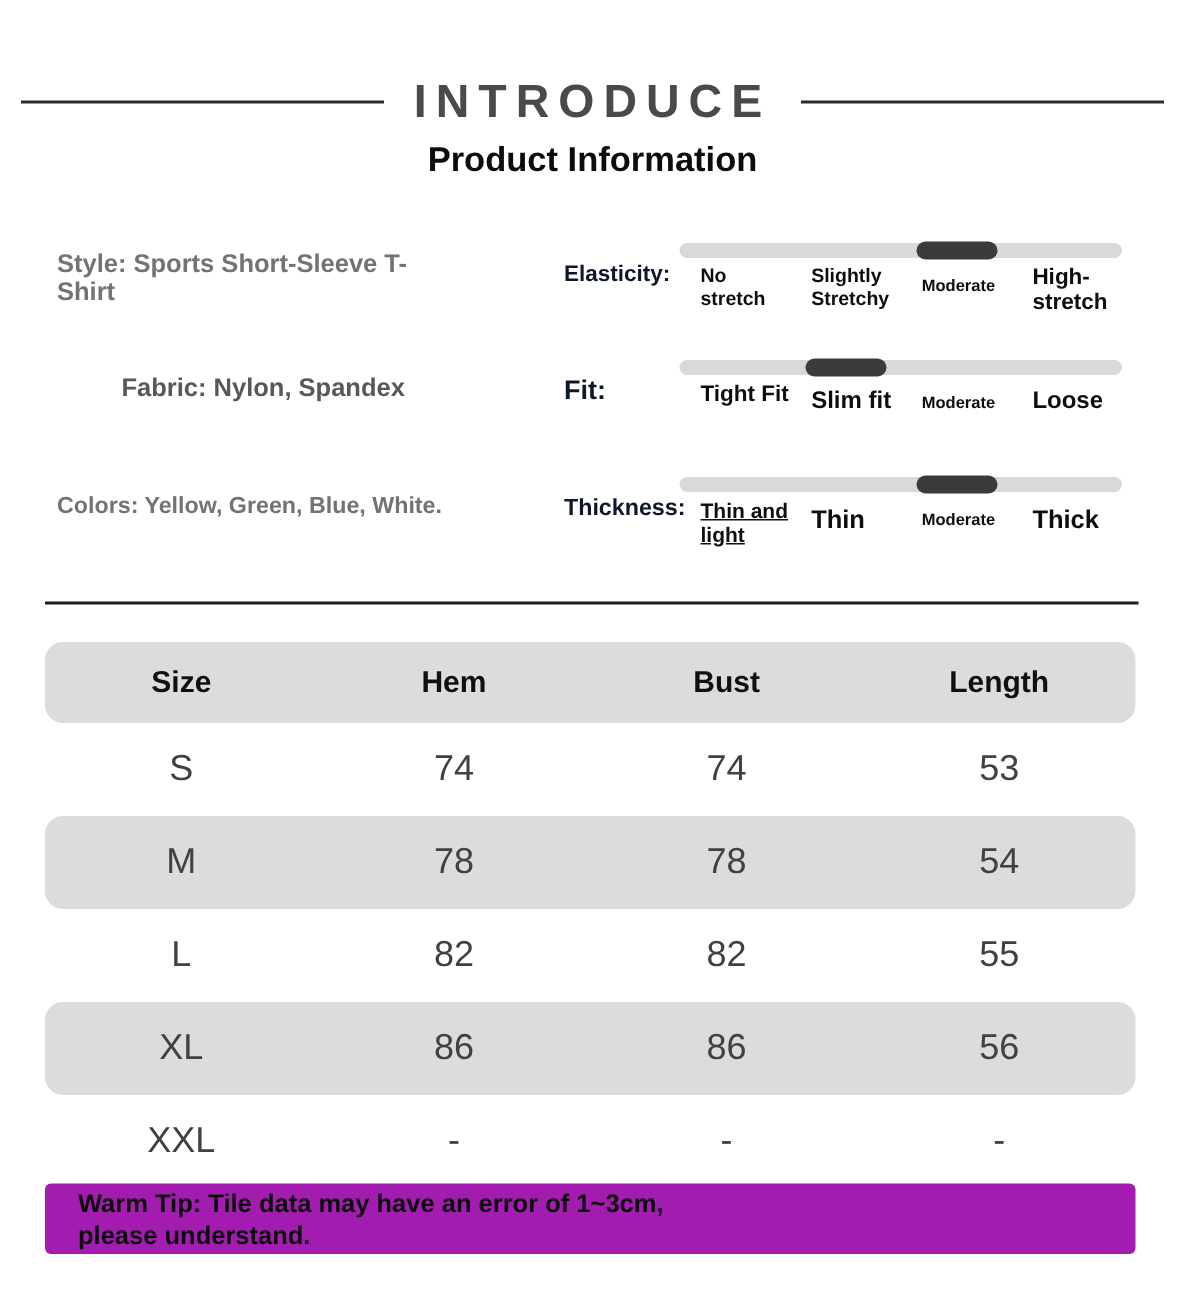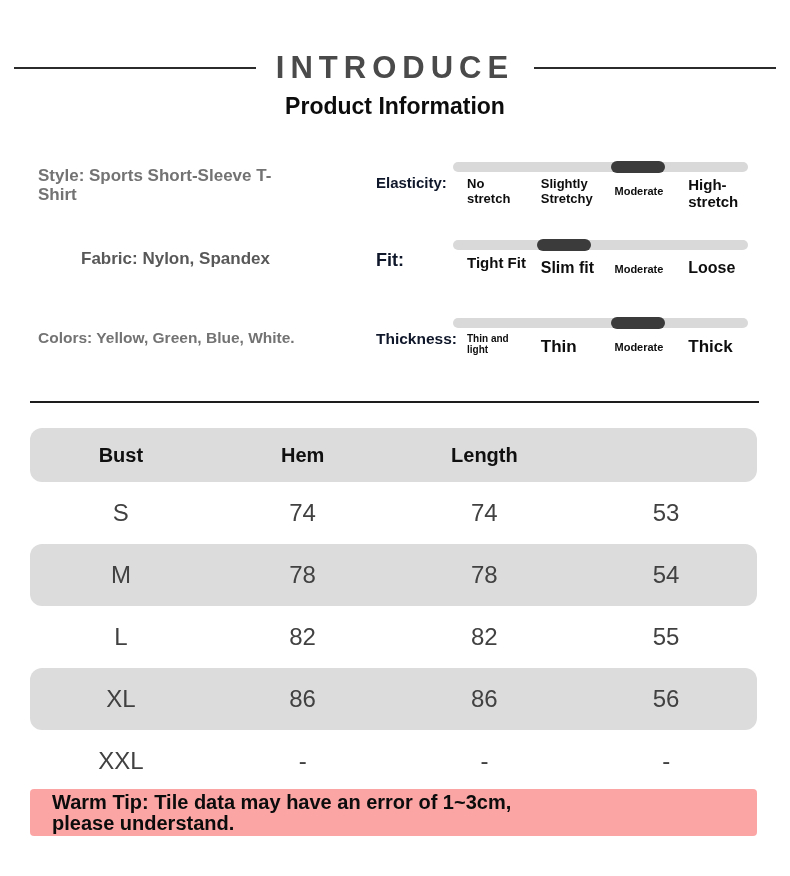--- a/index.html
+++ b/index.html
@@ -26,40 +26,40 @@
   .an1 { top:250px; font-size:18px; }
   .an2 { top:330px; font-size:15.5px; }
 
   .track { position:absolute; left:453px; width:295px; height:10px; border-radius:5px; background:#d9d9d9; }
   .tk0 { top:162px; } .tk1 { top:240px; } .tk2 { top:318px; }
   .handle { position:absolute; top:-1px; width:54px; height:12px; border-radius:7px; background:#3b3b3b; }
 
   .opts { position:absolute; left:453px; width:295px; display:flex; align-items:flex-start; }
   .op0 { top:177px; } .op1 { top:255px; } .op2 { top:333px; }
   .opt { width:25%; padding-left:14px; font-weight:700; color:#0e0e0e; line-height:1.12; }
-  .s11 { font-size:11px; } .s12 { font-size:10px; } .s13 { font-size:13px; }
+  .s11 { font-size:11px; } .s12 { font-size:14px;text-decoration:underline; } .s13 { font-size:13px; }
   .s15 { font-size:15px; } .s16 { font-size:16px; } .s17 { font-size:17px; }
   .nw  { white-space:nowrap; }
   .mt1 { margin-top:4px; } .mt2 { margin-top:8px; }
 
   
   .divider { position:absolute; left:30px; top:401px; width:729px; height:2px; background:#1d1d1d; }
 
   
   .size-table { position:absolute; left:30px; top:428px; width:727px; }
   .thead { display:flex; height:54px; background:#dcdcdc; border-radius:12px; }
   .th { width:25%; text-align:center; line-height:54px; font-size:20px; font-weight:700; color:#101010; }
   .tr { display:flex; height:62px; }
   .tr.alt { background:#dcdcdc; border-radius:12px; }
   .td { width:25%; text-align:center; line-height:62px; font-size:24px; font-weight:400; color:#414141; }
 
   
   .warm-tip { position:absolute; left:30px; top:789px; width:727px; height:47px;
-              background:#fca5a5; border-radius:4px; padding:3px 24px 0 22px;
-              font-size:20px; font-weight:700; color:#0c0c0c; line-height:21px;
+              background:#a21caf; border-radius:4px; padding:3px 24px 0 22px;
+              font-size:17px; font-weight:700; color:#0c0c0c; line-height:21px;
               white-space:pre-line; }
 </style>
 </head>
 <body>
 
 <div class="page">
 
   <div class="header">
     <div class="title-row">
       <span class="deco-line"></span>
@@ -104,22 +104,23 @@
     <span class="opt s12">Thin and light</span>
     <span class="opt s17 mt1 nw">Thin</span>
     <span class="opt s11 mt2 nw">Moderate</span>
     <span class="opt s17 mt1 nw">Thick</span>
   </div>
 
   <div class="divider"></div>
 
   <div class="size-table">
     <div class="thead">
+      <span class="th">Size</span>
+      <span class="th">Hem</span>
       <span class="th">Bust</span>
-      <span class="th">Hem</span>
       <span class="th">Length</span>
     </div>
     <div class="tr">
       <span class="td">S</span>
       <span class="td">74</span>
       <span class="td">74</span>
       <span class="td">53</span>
     </div>
     <div class="tr alt">
       <span class="td">M</span>

